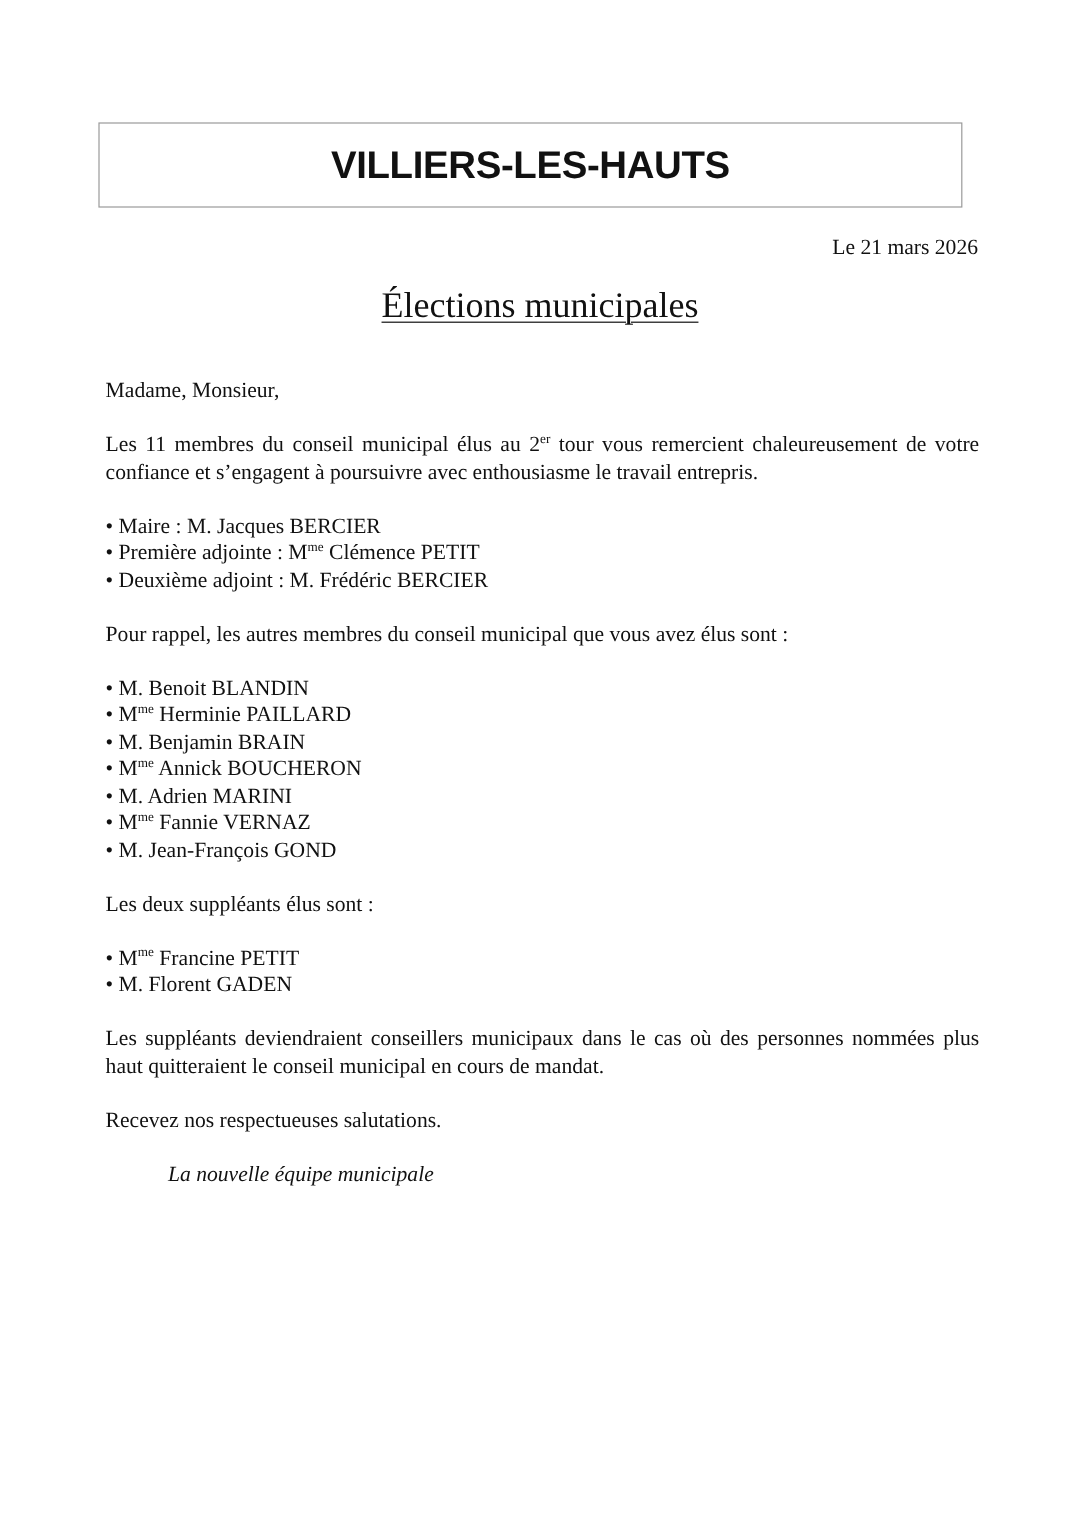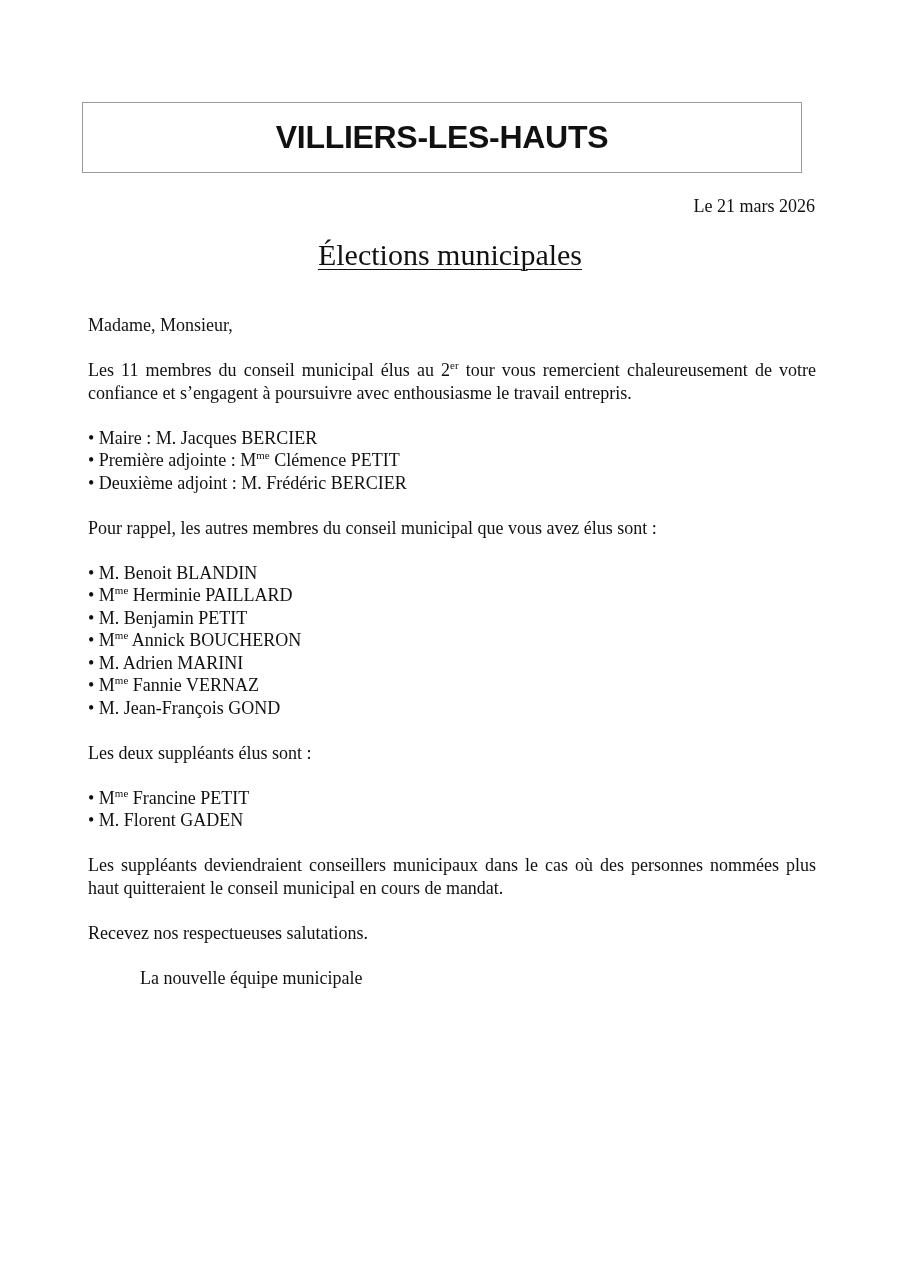--- a/index.html
+++ b/index.html
@@ -7,21 +7,21 @@
   .title-box { position: absolute; left: 82px; top: 102px; width: 720px; height: 71px; border: 1px solid #9a9a9a; box-sizing: border-box; display: flex; align-items: center; justify-content: center; }
   .title-box h1 { margin: 0; font-family: "Liberation Sans", sans-serif; font-weight: bold; font-size: 32px; letter-spacing: -0.3px; color: #111; text-align: right; }
   .date { position: absolute; right: 85px; top: 196px; font-size: 18px; }
   .heading { position: absolute; left: 0; width: 900px; top: 238px; text-align: center; font-size: 30px; }
   .heading span { text-decoration: underline; text-decoration-thickness: 1px; text-underline-offset: 4px; }
   .content { position: absolute; left: 88px; top: 314px; width: 728px; font-size: 18px; line-height: 22.5px; }
   .content p { margin: 0 0 22.5px 0; text-align: justify; }
   .content ul { list-style: none; margin: 0 0 22.5px 0; padding: 0; }
   .content li::before { content: "\2022\00a0"; }
   sup { font-size: 11px; line-height: 0; vertical-align: 7px; }
-  .signature { padding-left: 52px; }
+  .signature { font-style: italic; padding-left: 52px; }
 </style>
 </head>
 <body>
 
 <div class="title-box">
   <h1>VILLIERS-LES-HAUTS</h1>
 </div>
 
 <div class="date">Le 21 mars 2026</div>
 
@@ -37,21 +37,21 @@
     <li><span>Maire : </span><span>M.</span><sup></sup><span> Jacques BERCIER</span></li>
     <li><span>Première adjointe : </span><span>M</span><sup>me</sup><span> Clémence PETIT</span></li>
     <li><span>Deuxième adjoint : </span><span>M.</span><sup></sup><span> Frédéric BERCIER</span></li>
   </ul>
 
   <p>Pour rappel, les autres membres du conseil municipal que vous avez élus sont :</p>
 
   <ul>
     <li><span>M.</span><sup></sup><span> Benoit BLANDIN</span></li>
     <li><span>M</span><sup>me</sup><span> Herminie PAILLARD</span></li>
-    <li><span>M.</span><sup></sup><span> Benjamin PETIT</span></li>
+    <li><span>M.</span><sup></sup><span> Benjamin BRAIN</span></li>
     <li><span>M</span><sup>me</sup><span> Annick BOUCHERON</span></li>
     <li><span>M.</span><sup></sup><span> Adrien MARINI</span></li>
     <li><span>M</span><sup>me</sup><span> Fannie VERNAZ</span></li>
     <li><span>M.</span><sup></sup><span> Jean-François GOND</span></li>
   </ul>
 
   <p>Les deux suppléants élus sont :</p>
 
   <ul>
     <li><span>M</span><sup>me</sup><span> Francine PETIT</span></li>

